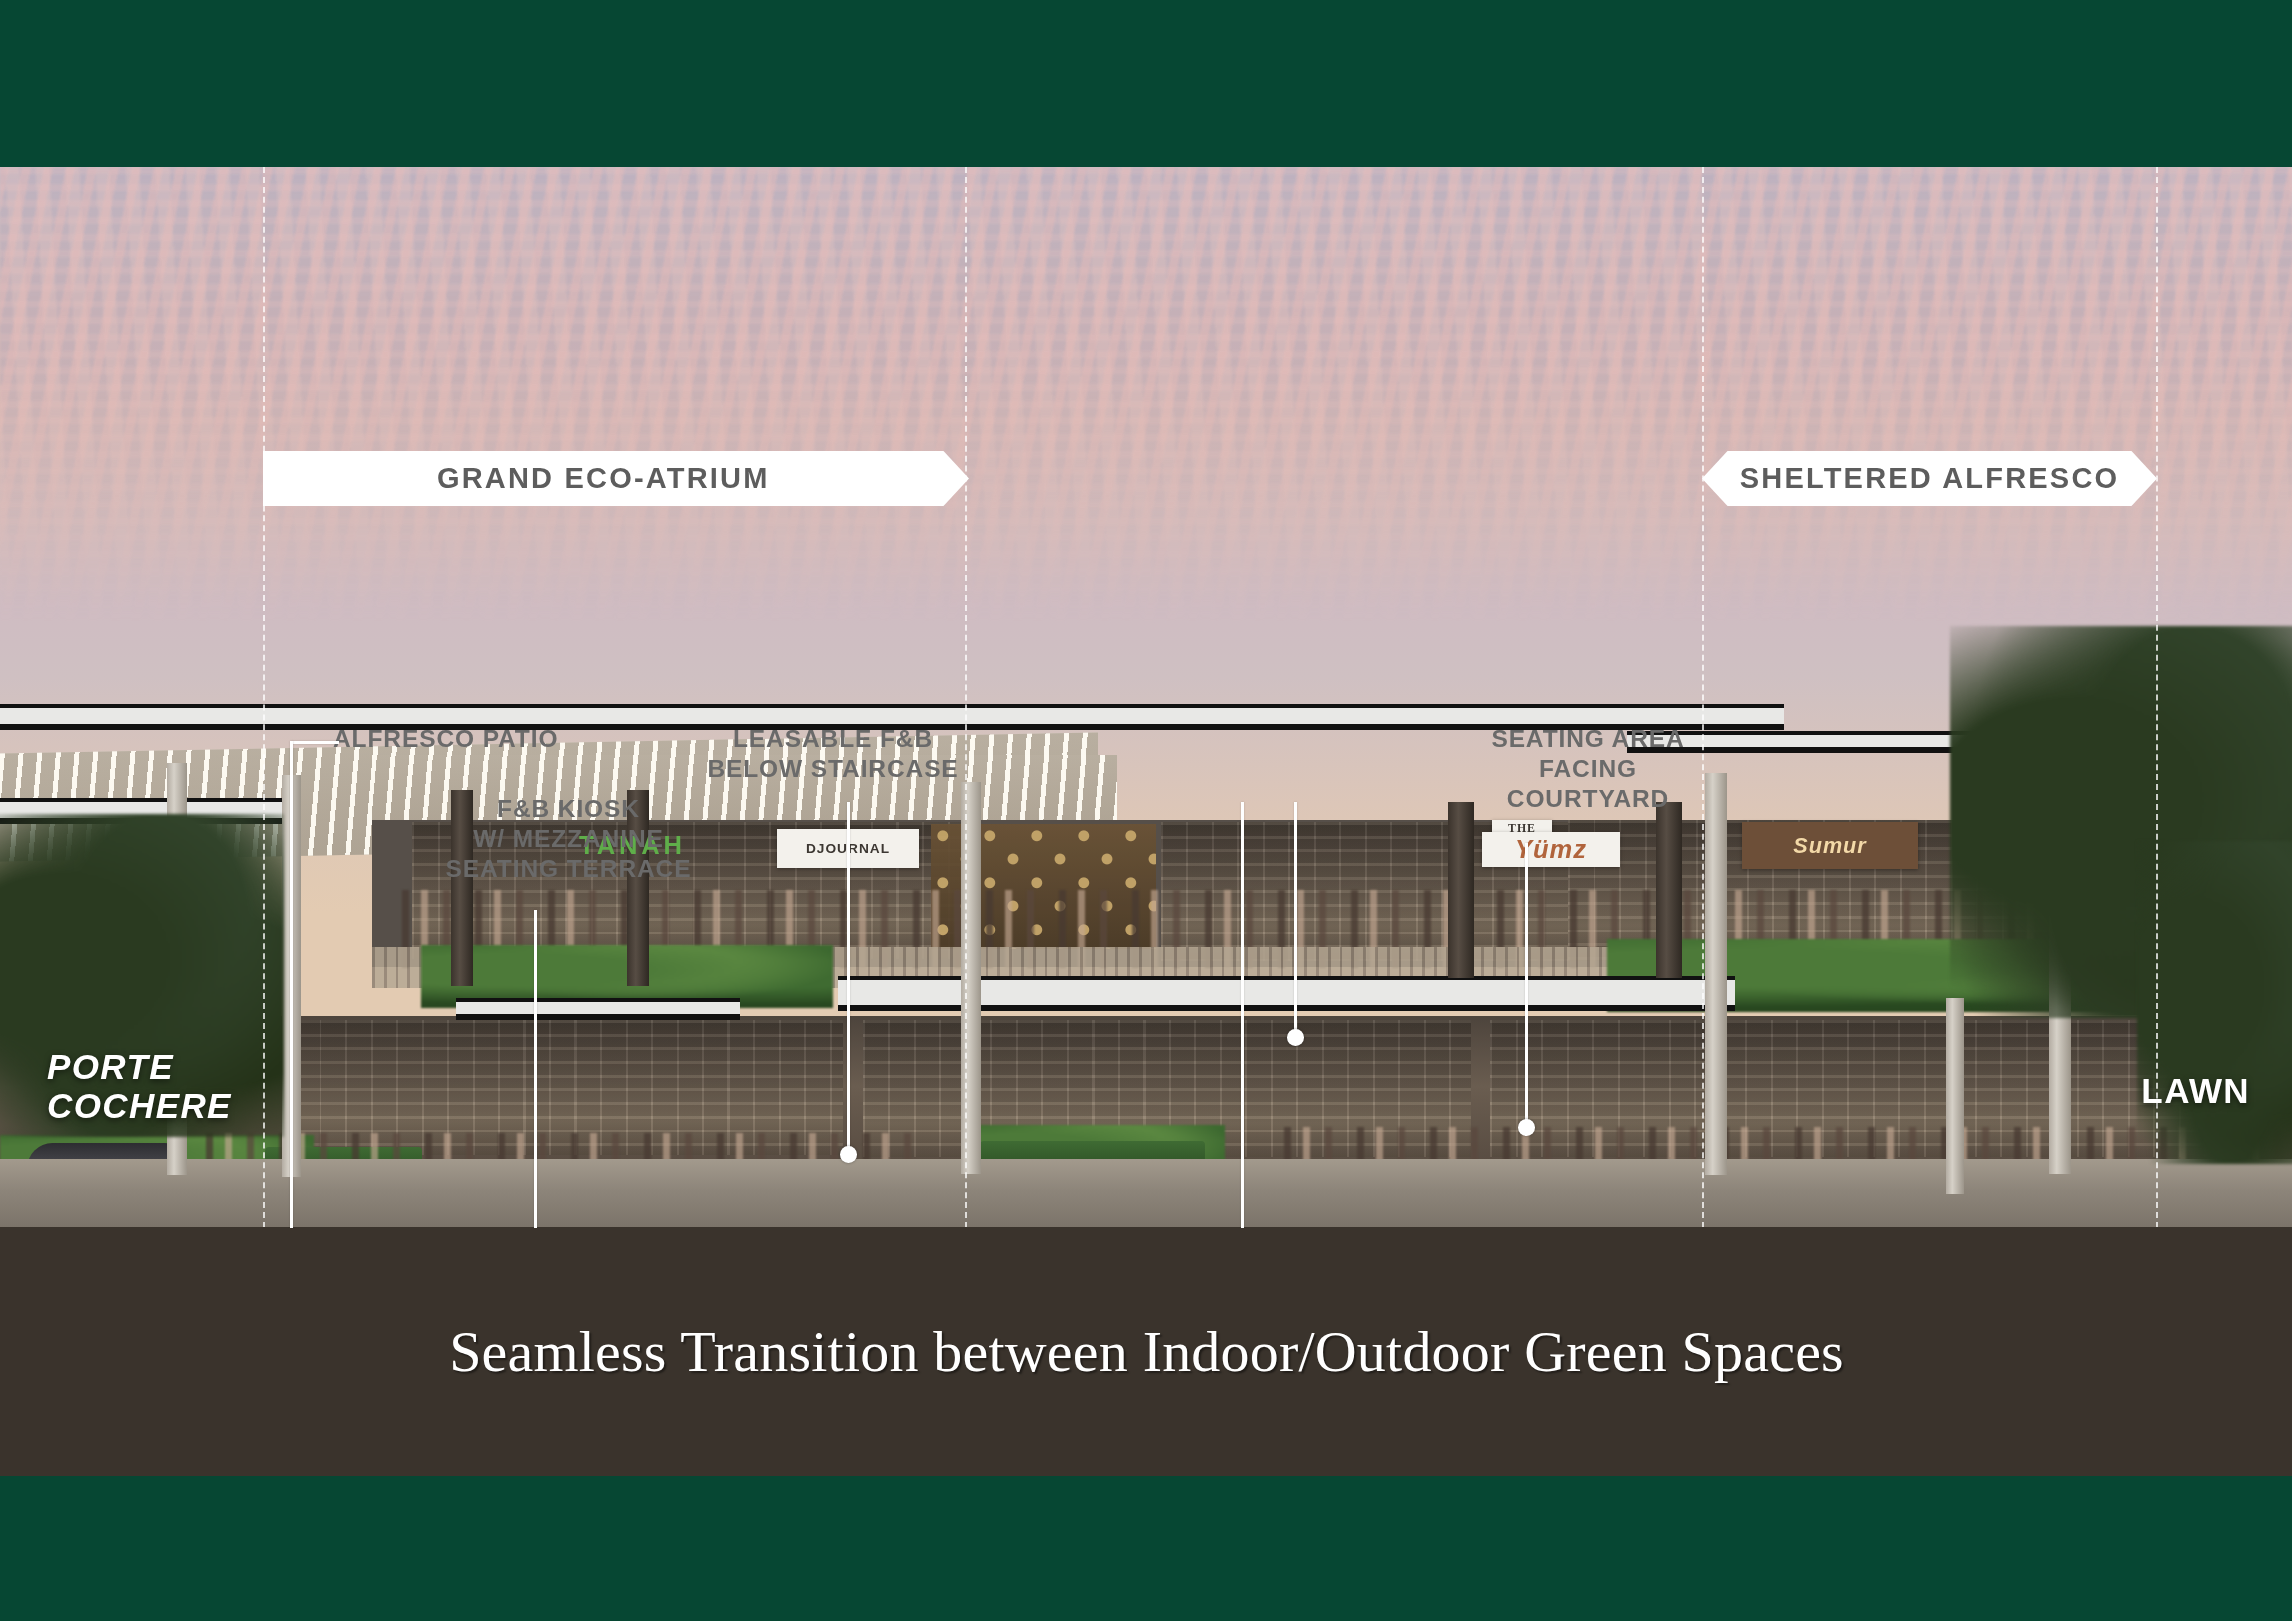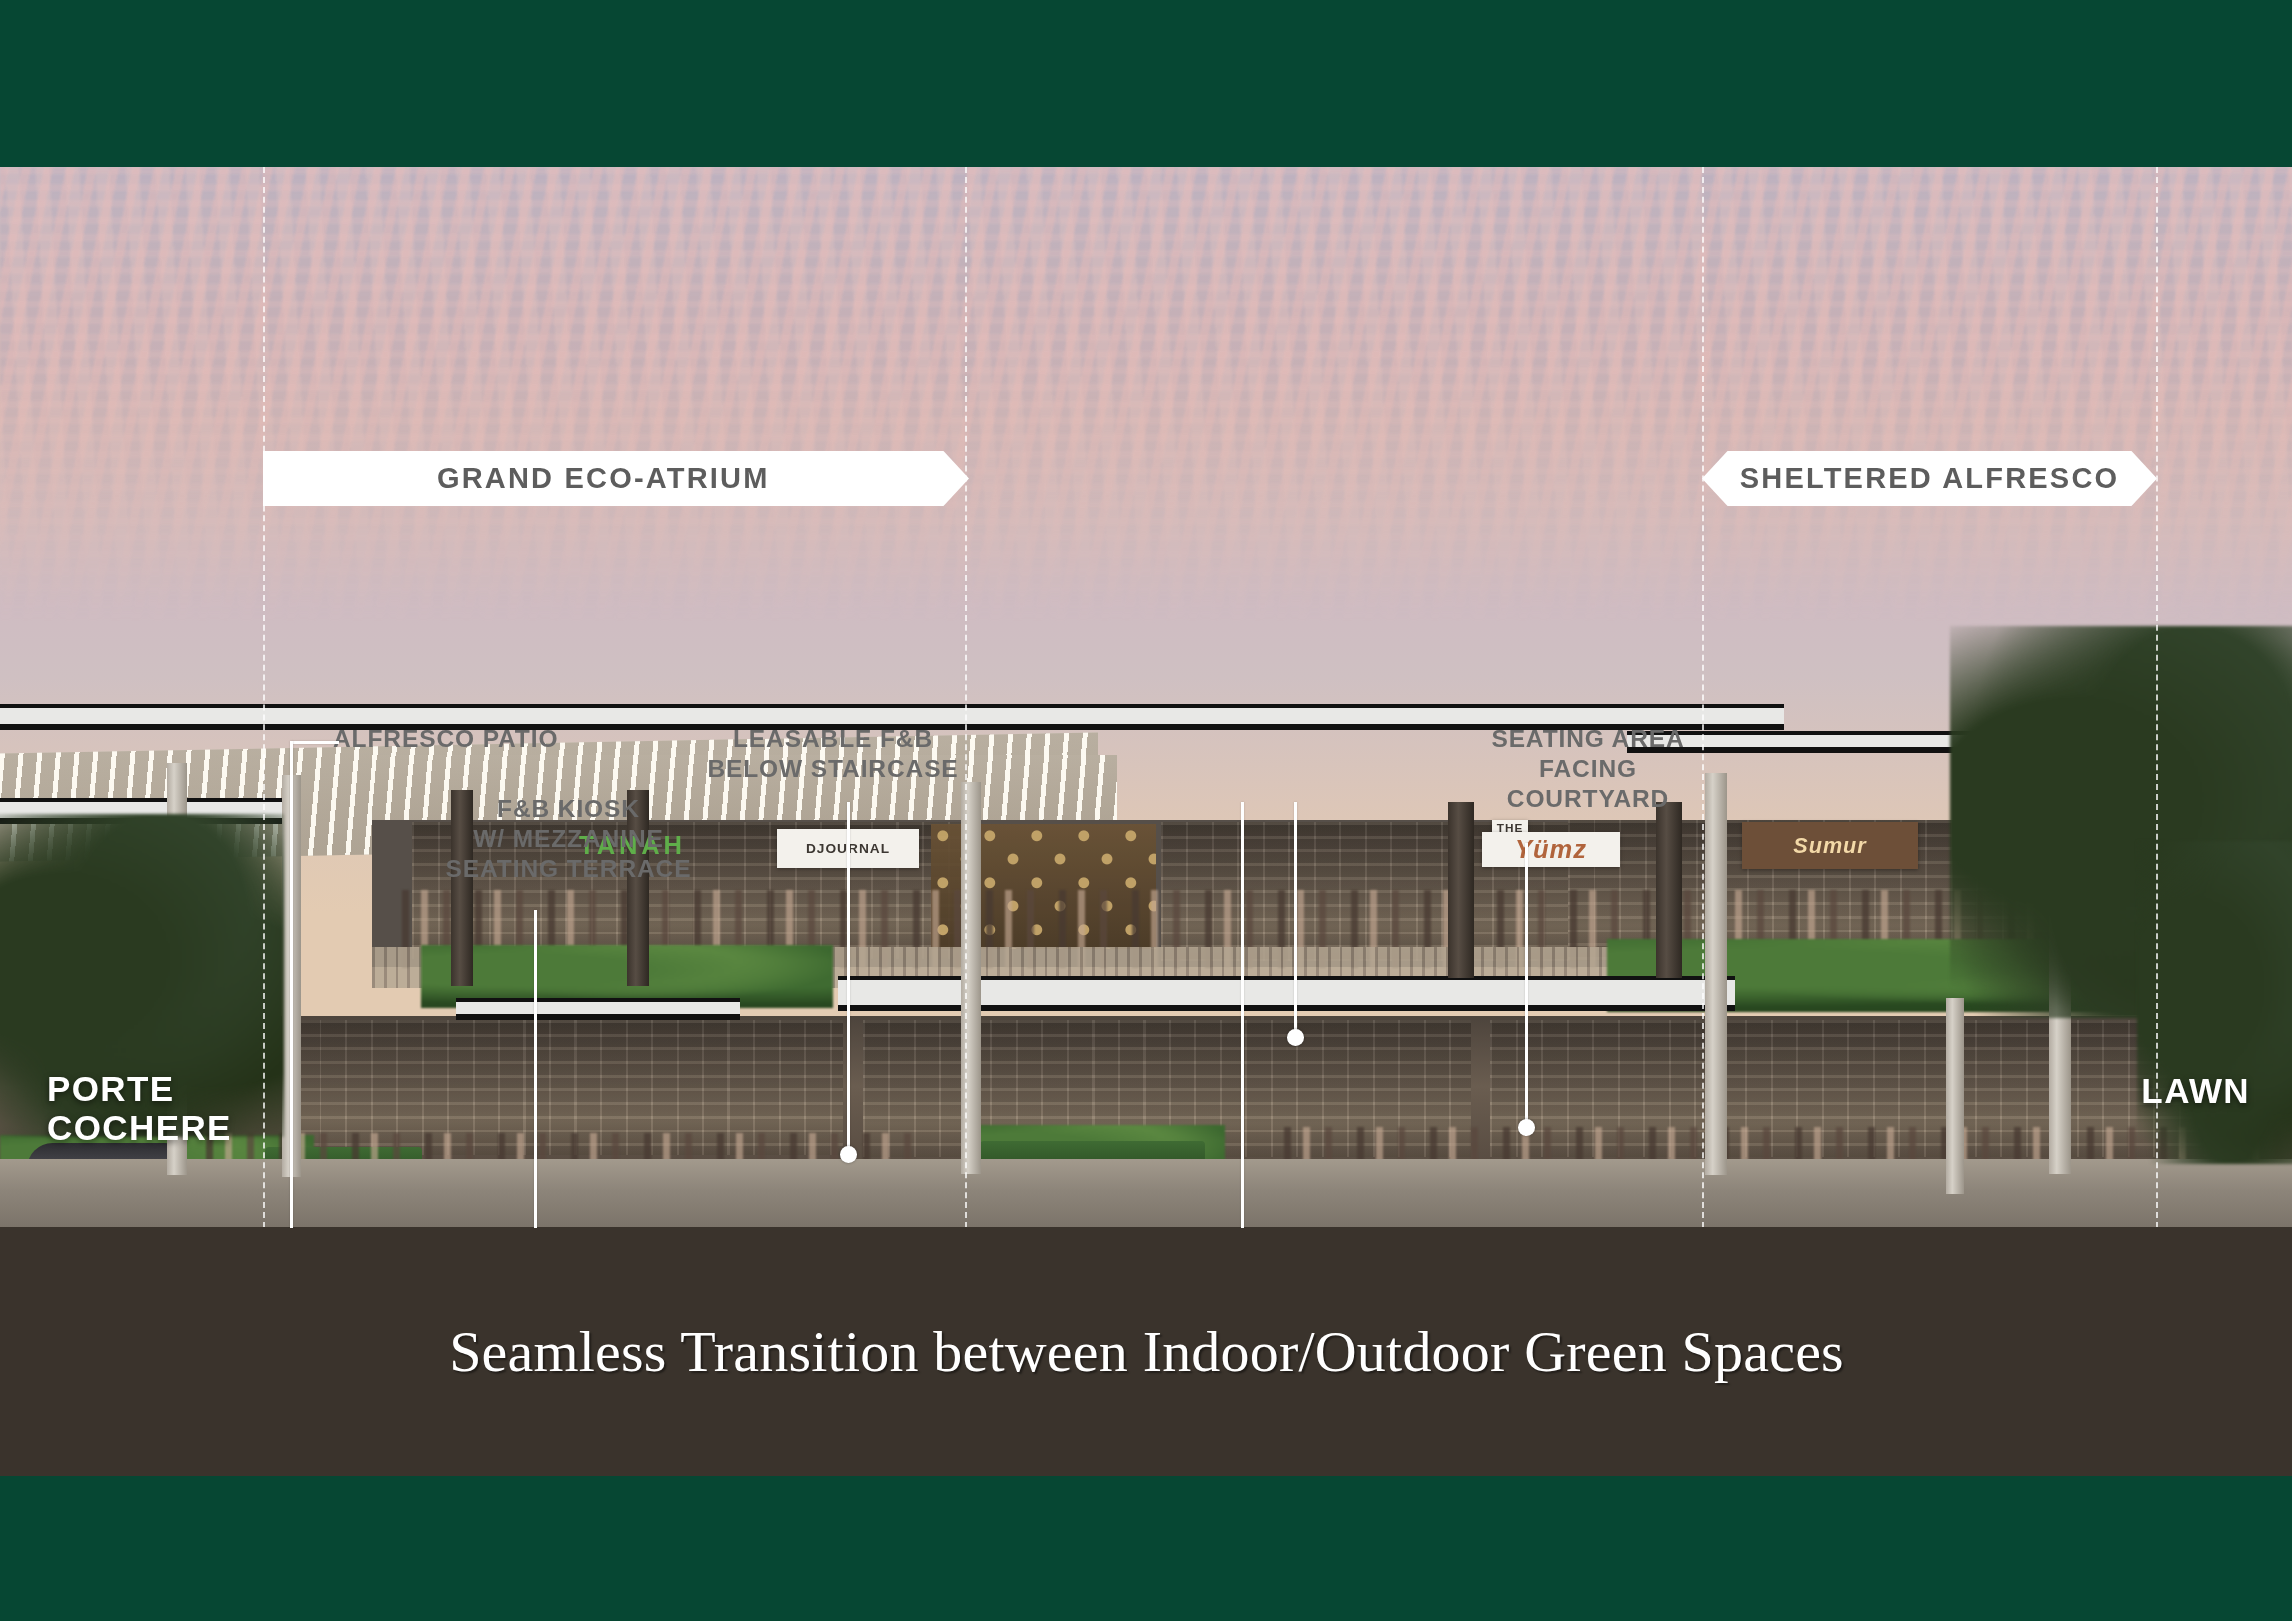--- a/index.html
+++ b/index.html
@@ -236,21 +236,21 @@
 
       <div class="interior" style="left:372px; top:116px; width:1392px; height:147px;"></div>
       <div class="storefront" style="left:412px; top:118px; width:549px; height:137px;"></div>
       <div class="batik" style="left:931px; top:120px; width:225px; height:125px;"></div>
       <div class="storefront" style="left:1161px; top:118px; width:412px; height:139px;"></div>
       <div class="storefront" style="left:1568px; top:116px; width:549px; height:141px;"></div>
       <div class="batik" style="left:2068px; top:122px; width:176px; height:122px;"></div>
 
       <div class="shopsign green" style="left:554px; top:125px; width:157px; height:33px;">TANAH</div>
       <div class="shopsign" style="left:777px; top:125px; width:142px; height:39px; font-size:13.7px;">DJOURNAL</div>
-      <div class="shopsign small" style="left:1492px; top:116px; width:36px; height:16.7px; background:#f3f1ec;">THE</div>
+      <div class="shopsign small" style="left:1492px; top:116px; width:60px; height:16.7px; background:#f3f1ec;font-family:Liberation Serif, serif;">THE</div>
       <div class="shopsign" style="left:1482px; top:128px; width:138px; height:35px; color:#b1643c; font-size:25.5px; font-style:italic;">Yümz</div>
       <div class="shopsign warm" style="left:1742px; top:118px; width:176px; height:47px; font-size:21.6px;">Sumur</div>
       <div class="shopsign" style="left:1995px; top:140px; width:118px; height:39px; font-style:italic; font-size:21.6px;">Monolog</div>
 
       <div class="crowd" style="left:392px; top:186px; width:1725px; height:78px;"></div>
       <div style="position:absolute; left:372px; top:243px; width:1754px; height:41px;
                   background:repeating-linear-gradient(90deg,#8e8172 0 2.9px,#b6a894 2.9px 11.8px); opacity:.85; filter:blur(0.4px);"></div>
 
       <div class="hedge" style="left:1607px; top:235px; width:686px; height:73px;"></div>
       <div class="hedge" style="left:421px; top:241px; width:412px; height:63px;"></div>
@@ -321,21 +321,21 @@
       <div class="leader v" style="left:1294px; top:635px; height:235px;"></div>
       <div class="leader-dot" style="left:1287px; top:862px;"></div>
       <div class="leader v" style="left:1241px; top:635px; height:466px;"></div>
 
       <div class="callout" style="left:1441px; top:557px; width:294px;">SEATING AREA
 FACING
 COURTYARD</div>
       <div class="leader v" style="left:1525px; top:676px; height:284px;"></div>
       <div class="leader-dot" style="left:1518px; top:952px;"></div>
 
-      <div class="overlay-label" style="left:47px; top:902px;">PORTE
+      <div class="overlay-label" style="left:47px; top:880px;font-style:italic;">PORTE
 COCHERE</div>
       <div class="overlay-label right" style="right:43px; top:904px;">LAWN</div>
     </div>
   </div>
 
   <div id="caption-bar">
     <div id="caption-text">Seamless Transition between Indoor/Outdoor Green Spaces</div>
   </div>
 
 </div>

